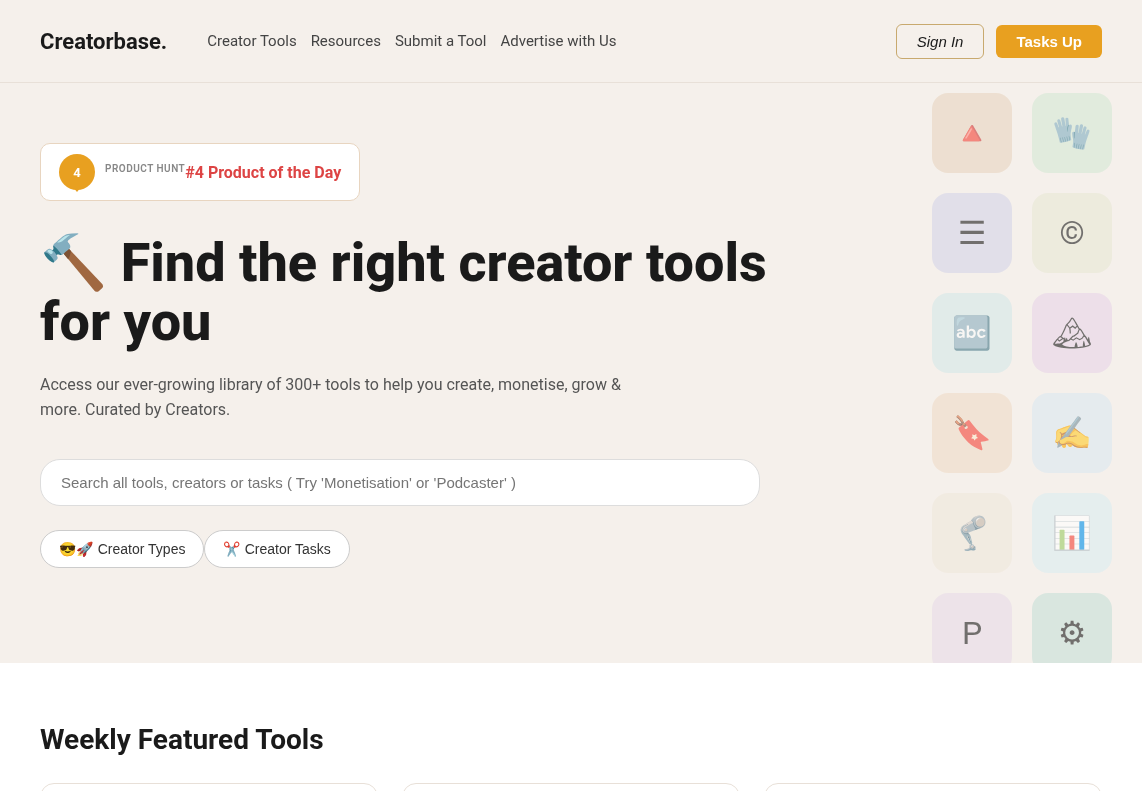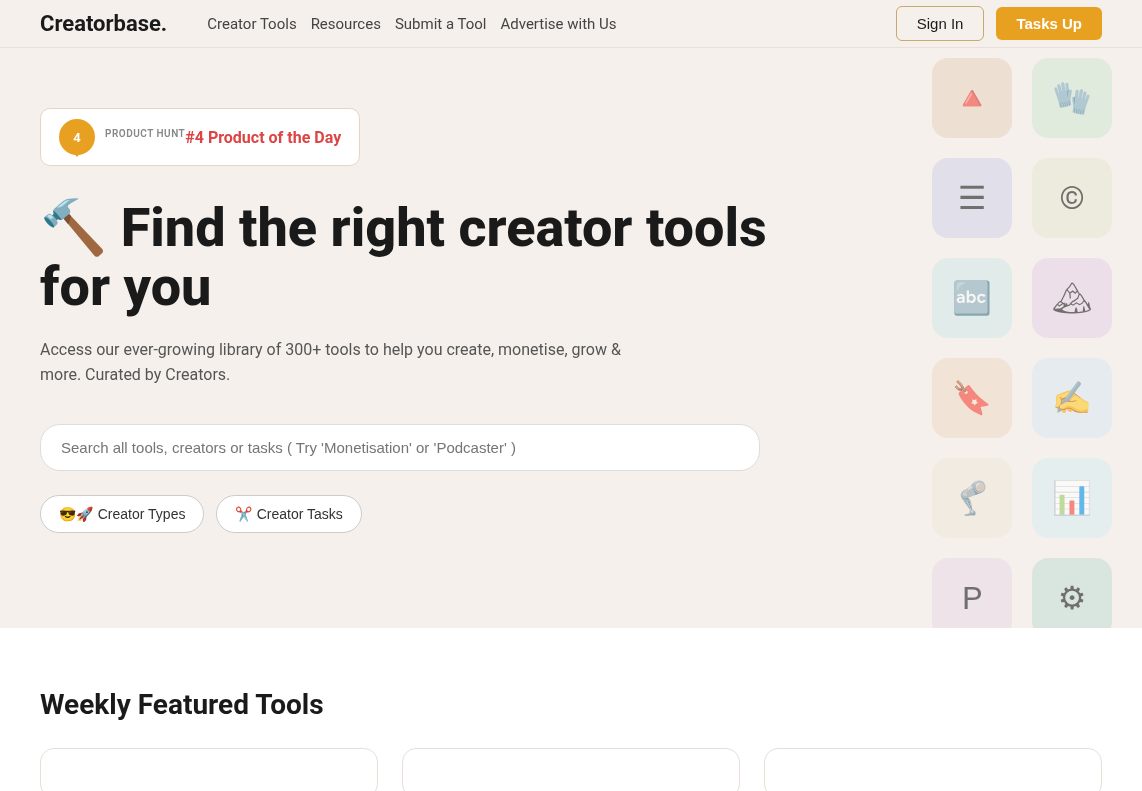--- a/index.html
+++ b/index.html
@@ -1,31 +1,31 @@
 <!DOCTYPE html>
 <html><head>
   <meta charset="utf-8">
   <style>
     * { box-sizing: border-box; margin: 0; padding: 0; }
     body { font-family: -apple-system, BlinkMacSystemFont, 'Segoe UI', Roboto, sans-serif; background: #f5f0eb; color: #1a1a1a; }
 
     
     nav {
       display: flex; align-items: center; justify-content: space-between;
-      padding: 0 40px; height: 48px; background: #f5f0eb;
+      padding: 0 40px; height: 83px; background: #f5f0eb;
       border-bottom: 1px solid #e8e0d8;
     }
     .nav-left { display: flex; align-items: center; gap: 40px; }
     .logo { font-size: 22px; font-weight: 700; color: #1a1a1a; text-decoration: none; }
     .nav-links { display: flex; gap: 14px; }
     .nav-link { font-size: 15px; color: #444; text-decoration: none; cursor: pointer; }
     .nav-right { display: flex; gap: 12px; align-items: center; }
     .btn-signin {
       padding: 8px 20px; border: 1.5px solid #c8a96e; border-radius: 6px;
-      background: transparent; color: #1a1a1a; font-size: 15px; cursor: pointer;
+      background: transparent; color: #1a1a1a; font-size: 15px; cursor: pointer; font-style: italic;
     }
     .btn-signup {
       padding: 8px 20px; border: none; border-radius: 6px;
       background: #e8a020; color: white; font-size: 15px; font-weight: 600; cursor: pointer;
     }
 
     
     .hero {
       position: relative; overflow: hidden;
       padding: 60px 40px 80px; background: #f5f0eb; min-height: 580px;
@@ -55,21 +55,21 @@
       font-size: 54px; font-weight: 800; line-height: 1.1; margin-bottom: 20px; color: #1a1a1a;
     }
     .hero-subtext { font-size: 16px; color: #555; line-height: 1.6; margin-bottom: 36px; max-width: 600px; }
 
     .search-bar {
       width: 100%; max-width: 720px; padding: 14px 20px;
       border: 1.5px solid #ddd; border-radius: 20px; font-size: 15px;
       background: white; color: #888; margin-bottom: 24px; outline: none;
     }
 
-    .filter-buttons { display: flex; gap: 12px; }
+    .filter-buttons { display: flex; }
     .filter-btn {
       display: flex; align-items: center; gap: 6px;
       padding: 10px 18px; border: 1.5px solid #ccc; border-radius: 50px;
       background: white; font-size: 14px; cursor: pointer; color: #333;
     }
 
     
     .featured-section {
       background: white; padding: 60px 40px;
     }

